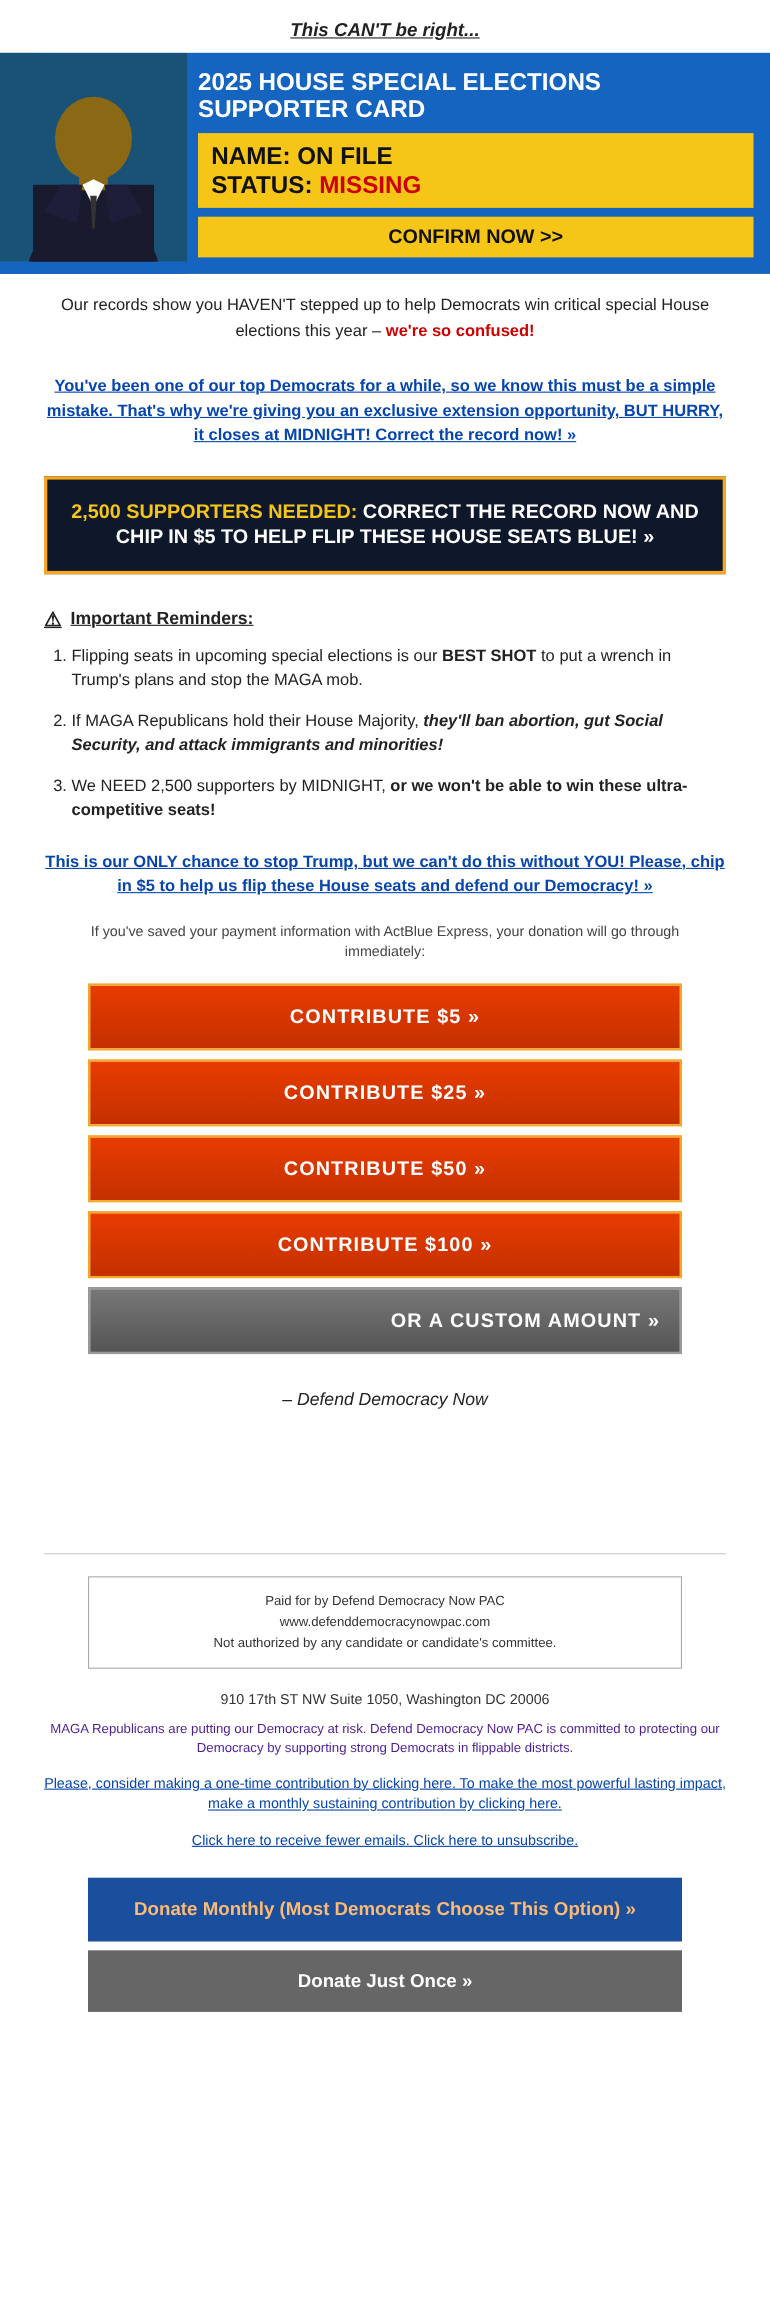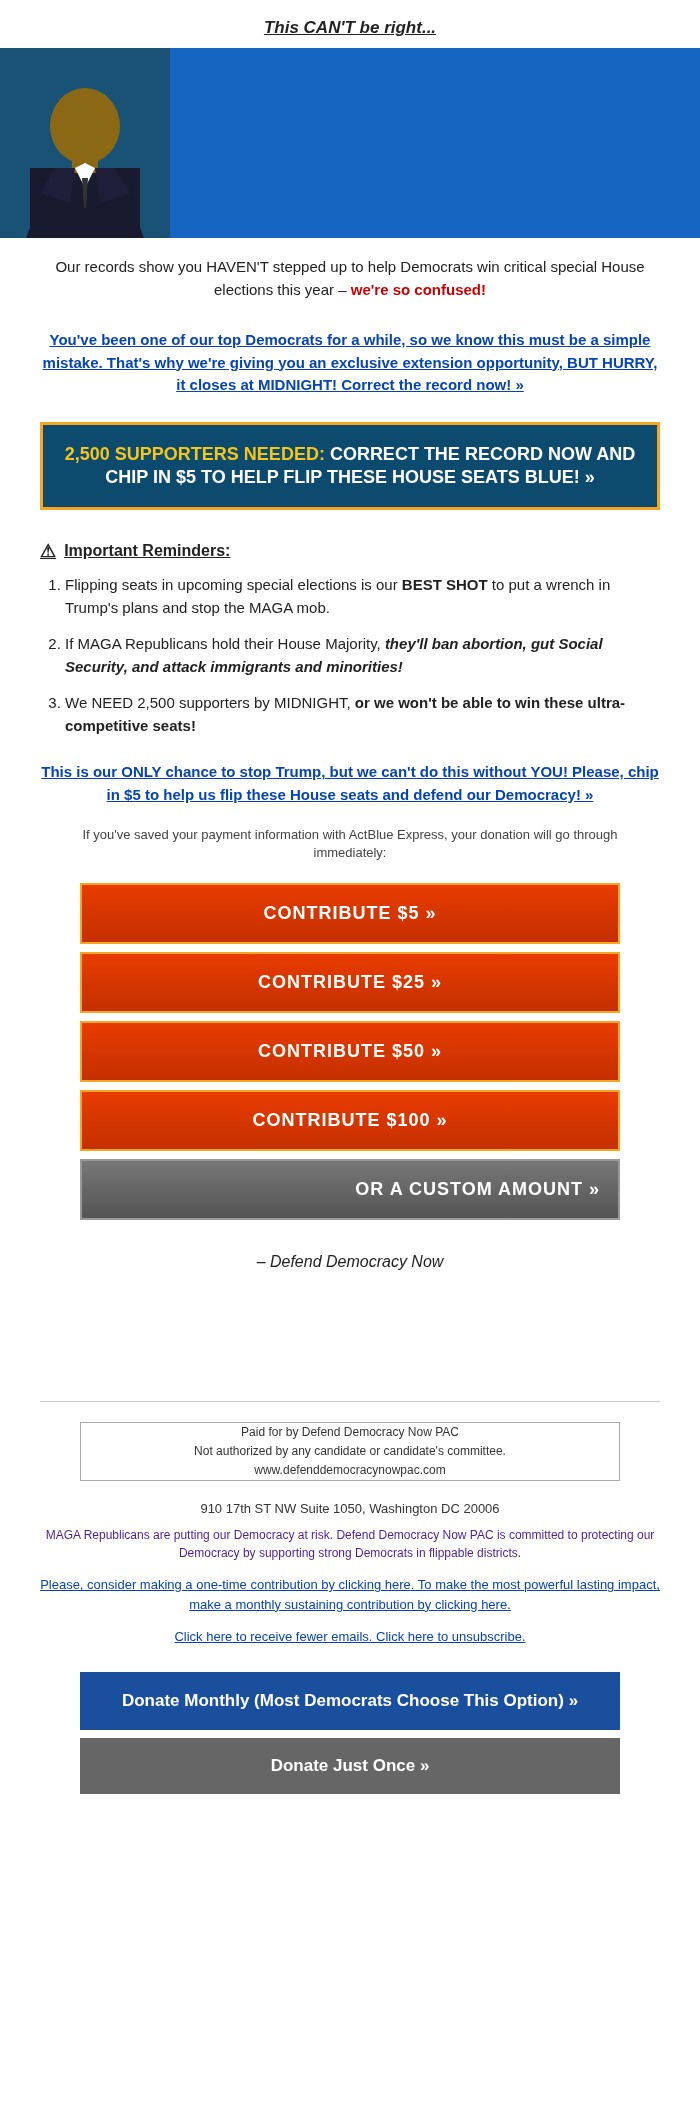--- a/index.html
+++ b/index.html
@@ -120,21 +120,21 @@
       text-align: center;
       display: block;
       padding: 10px 40px 15px;
       font-size: 15px;
       line-height: 1.5;
       cursor: pointer;
     }
 
     .orange-cta-box {
       margin: 10px 40px 20px;
-      background: #0c4a6e;
+      background: #0f172a;
       border: 3px solid #f5a623;
       padding: 18px 20px;
       text-align: center;
     }
 
     .orange-cta-text {
       color: #ffffff;
       font-size: 18px;
       font-weight: 900;
       line-height: 1.3;
@@ -245,20 +245,21 @@
 
     .divider {
       border: none;
       border-top: 1px solid #ccc;
       margin: 20px 40px;
     }
 
     .footer-box {
       border: 1px solid #aaa;
       margin: 10px 80px;
+      padding: 12px;
       text-align: center;
       font-size: 12px;
       color: #333;
       line-height: 1.6;
     }
 
     .footer-address {
       text-align: center;
       font-size: 13px;
       color: #333;
@@ -306,21 +307,21 @@
     .btn-blue-bottom {
       display: block;
       width: 100%;
       padding: 18px;
       margin-bottom: 8px;
       text-align: center;
       font-size: 17px;
       font-weight: 900;
       border: none;
       cursor: pointer;
-      color: #ffffff;
+      color: #fdba74;
       background: #1a4f9e;
       line-height: 1.3;
     }
 
     .btn-gray-bottom {
       display: block;
       width: 100%;
       padding: 18px;
       margin-bottom: 8px;
       text-align: center;
@@ -355,20 +356,34 @@
 
           <polygon points="75,120 85,140 95,120 85,115" fill="#ffffff"></polygon>
 
           <polygon points="82,130 88,130 86,160 84,160" fill="#333"></polygon>
 
           <polygon points="55,120 75,120 70,155 40,145" fill="#1e1e3a"></polygon>
           <polygon points="115,120 95,120 100,155 130,145" fill="#1e1e3a"></polygon>
         </svg>
       </div>
     </div>
+  </div>
+  <div class="hero-right">
+    <div class="hero-title">2025 HOUSE SPECIAL ELECTIONS SUPPORTER CARD</div>
+    <div class="name-status-box">
+      <div class="name-line">
+        <span>NAME:</span>
+        <span>ON FILE</span>
+      </div>
+      <div class="status-line">
+        <span>STATUS:</span>
+        <span class="status-missing">MISSING</span>
+      </div>
+    </div>
+    <div class="confirm-btn">CONFIRM NOW &gt;&gt;</div>
   </div>
 </div>
 
 <div class="body-text">
   Our records show you HAVEN'T stepped up to help Democrats win critical special House elections this year – <span class="confused">we're so confused!</span>
 </div>
 
 <span class="blue-link-text">You've been one of our top Democrats for a while, so we know this must be a simple mistake. That's why we're giving you an exclusive extension opportunity, BUT HURRY, it closes at MIDNIGHT! Correct the record now! »</span>
 
 <div class="orange-cta-box">
@@ -410,22 +425,22 @@
 </div>
 
 <div class="sign-off">– Defend Democracy Now</div>
 
 <div class="spacer-large"></div>
 
 <hr class="divider">
 
 <div class="footer-box">
   <div>Paid for by Defend Democracy Now PAC</div>
+  <div>www.defenddemocracynowpac.com</div>
   <div>Not authorized by any candidate or candidate's committee.</div>
-  <div>www.defenddemocracynowpac.com</div>
 </div>
 
 <div class="footer-address">910 17th ST NW Suite 1050, Washington DC 20006</div>
 
 <div class="footer-disclaimer">MAGA Republicans are putting our Democracy at risk. Defend Democracy Now PAC is committed to protecting our Democracy by supporting strong Democrats in flippable districts.</div>
 
 <div class="footer-links">
   <span>Please, consider making a </span><span>one-time contribution by clicking here</span><span>. To make the most powerful lasting impact, make a </span><span>monthly sustaining contribution by clicking here</span><span>.</span>
 </div>
 

